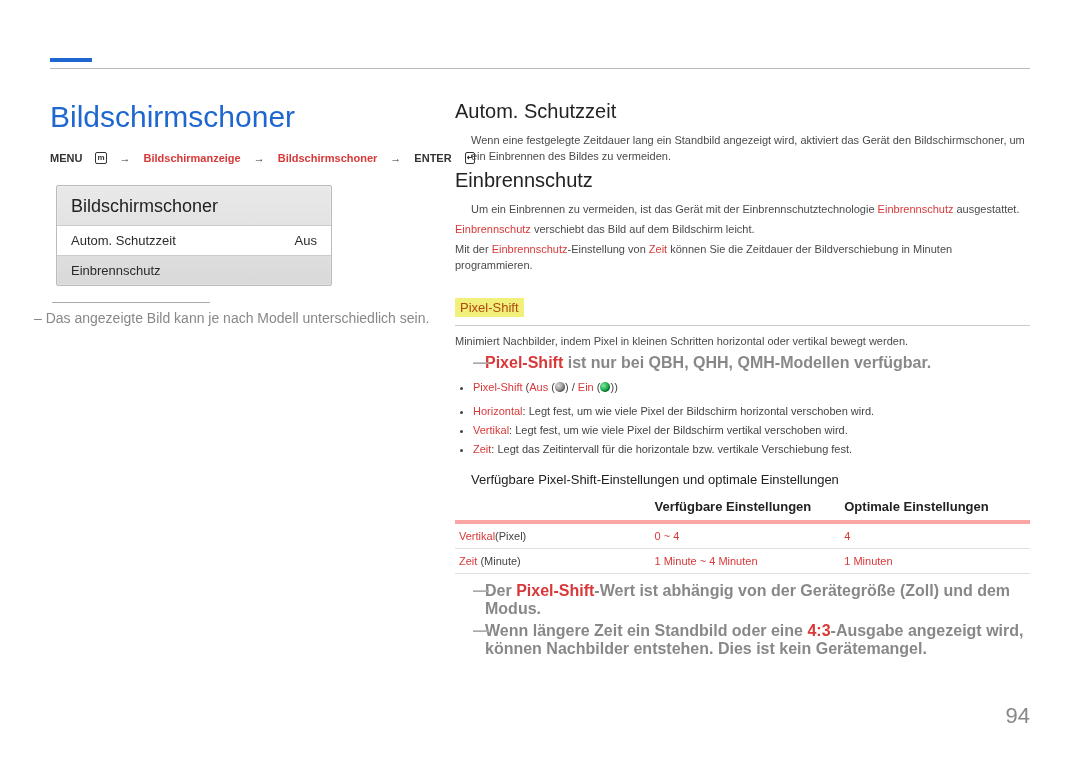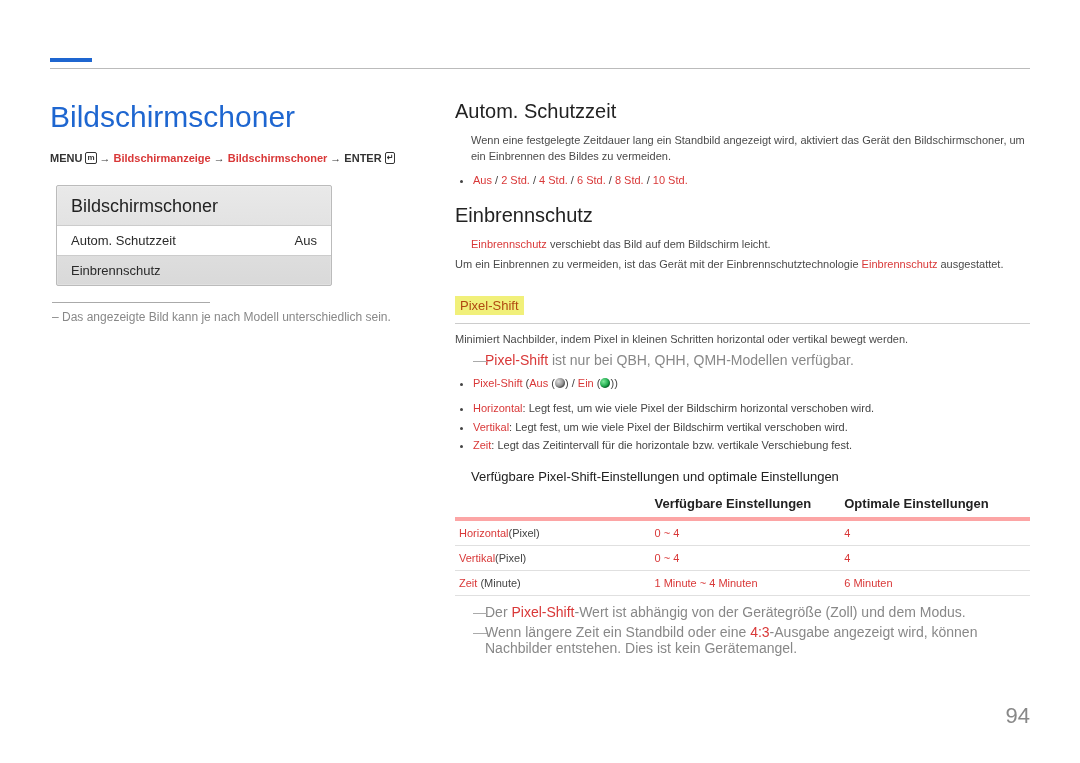--- a/index.html
+++ b/index.html
@@ -37,21 +37,21 @@
   }
   .breadcrumb {
     position: absolute;
     left: 50px;
     top: 152px;
     font-size: 11px;
     font-weight: 700;
     color: #333;
     display: flex;
     align-items: center;
-    gap: 3px;
+    gap: 13px;
   }
   .breadcrumb .arrow { font-weight: 400; }
   .bc-red { color: #d93838; font-weight: 700; }
   .icon-box {
     display: inline-block;
     border: 1.2px solid #333;
     border-radius: 2px;
     font-size: 8px;
     line-height: 8px;
     padding: 1px 1px;
@@ -85,23 +85,23 @@
   }
   .card-rule {
     position: absolute;
     left: 52px;
     top: 302px;
     width: 158px;
     border-top: 1px solid #aaa;
   }
   .card-note {
     position: absolute;
-    left: 52px;
+    left: 34px;
     top: 310px;
-    font-size: 12px;
+    font-size: 14px;
     color: #888;
   }
   .col-right {
     position: absolute;
     left: 455px;
     top: 100px;
     right: 50px;
   }
   h2.sec {
     font-size: 20px;
@@ -119,25 +119,26 @@
   .bullet-list {
     margin: 6px 0 14px 18px;
   }
   .bullet-list li {
     font-size: 11px;
     line-height: 1.7;
     color: #444;
     list-style: disc;
   }
   .dash-note {
-    font-size: 14px;
+    font-size: 16px;
     color: #888;
     margin: 4px 0 4px 18px;
     position: relative;
     padding-left: 12px;
+    font-weight: bold;
   }
   .dash-note::before {
     content: "―";
     position: absolute;
     left: 0;
     top: 0;
     color: #aaa;
   }
   .red { color: #d93838; }
   .sec-gap { height: 16px; }
@@ -229,32 +230,30 @@
     <span>Einbrennschutz</span>
   </div>
 </div>
 <div class="card-rule"></div>
 <div class="card-note">– Das angezeigte Bild kann je nach Modell unterschiedlich sein.</div>
 
 <div class="col-right">
 
   <h2 class="sec">Autom. Schutzzeit</h2>
   <p class="para">Wenn eine festgelegte Zeitdauer lang ein Standbild angezeigt wird, aktiviert das Gerät den Bildschirmschoner, um ein Einbrennen des Bildes zu vermeiden.</p>
-  <ul class="bullet-list">
-    <li>
-      <span class="red">Aus</span><span> / </span><span class="red">2 Std.</span><span> / </span><span class="red">4 Std.</span><span> / </span><span class="red">6 Std.</span><span> / </span><span class="red">8 Std.</span><span> / </span><span class="red">10 Std.</span>
-    </li>
-  </ul>
 
   <h2 class="sec">Einbrennschutz</h2>
   <p class="para">
+    <span>Um ein Einbrennen zu vermeiden, ist das Gerät mit der Einbrennschutztechnologie </span><span class="red">Einbrennschutz</span><span> ausgestattet.</span>
+  </p>
+  <p class="para">
     <span class="red">Einbrennschutz</span><span> verschiebt das Bild auf dem Bildschirm leicht.</span>
   </p>
   <p class="para">
-    <span>Um ein Einbrennen zu vermeiden, ist das Gerät mit der Einbrennschutztechnologie </span><span class="red">Einbrennschutz</span><span> ausgestattet.</span>
+    <span>Mit der </span><span class="red">Einbrennschutz</span><span>-Einstellung von </span><span class="red">Zeit</span><span> können Sie die Zeitdauer der Bildverschiebung in Minuten programmieren.</span>
   </p>
 
   <div class="sec-gap"></div>
   <div class="sub-h-block">
     <span class="sub-h">Pixel-Shift</span>
   </div>
   <p class="para">Minimiert Nachbilder, indem Pixel in kleinen Schritten horizontal oder vertikal bewegt werden.</p>
   <p class="dash-note">
     <span class="red">Pixel-Shift</span><span> ist nur bei QBH, QHH, QMH-Modellen verfügbar.</span>
   </p>
@@ -278,33 +277,28 @@
   <table class="pixtbl">
     <thead>
       <tr>
         <th style="width:34%"></th>
         <th style="width:33%">Verfügbare Einstellungen</th>
         <th style="width:33%">Optimale Einstellungen</th>
       </tr>
     </thead>
     <tbody>
       <tr>
-        <td><span class="red">Horizontal</span><span>(Pixel)</span></td>
-        <td class="redc">0 ~ 4</td>
-        <td class="redc">4</td>
-      </tr>
-      <tr>
         <td><span class="red">Vertikal</span><span>(Pixel)</span></td>
         <td class="redc">0 ~ 4</td>
         <td class="redc">4</td>
       </tr>
       <tr>
         <td><span class="red">Zeit</span><span> (Minute)</span></td>
         <td class="redc">1 Minute ~ 4 Minuten</td>
-        <td class="redc">6 Minuten</td>
+        <td class="redc">1 Minuten</td>
       </tr>
     </tbody>
   </table>
 
   <p class="dash-note" style="margin-left:18px; margin-top:8px">
     <span>Der </span><span class="red">Pixel-Shift</span><span>-Wert ist abhängig von der Gerätegröße (Zoll) und dem Modus.</span>
   </p>
   <p class="dash-note" style="margin-left:18px">
     <span>Wenn längere Zeit ein Standbild oder eine </span><span class="red">4:3</span><span>-Ausgabe angezeigt wird, können Nachbilder entstehen. Dies ist kein Gerätemangel.</span>
   </p>

